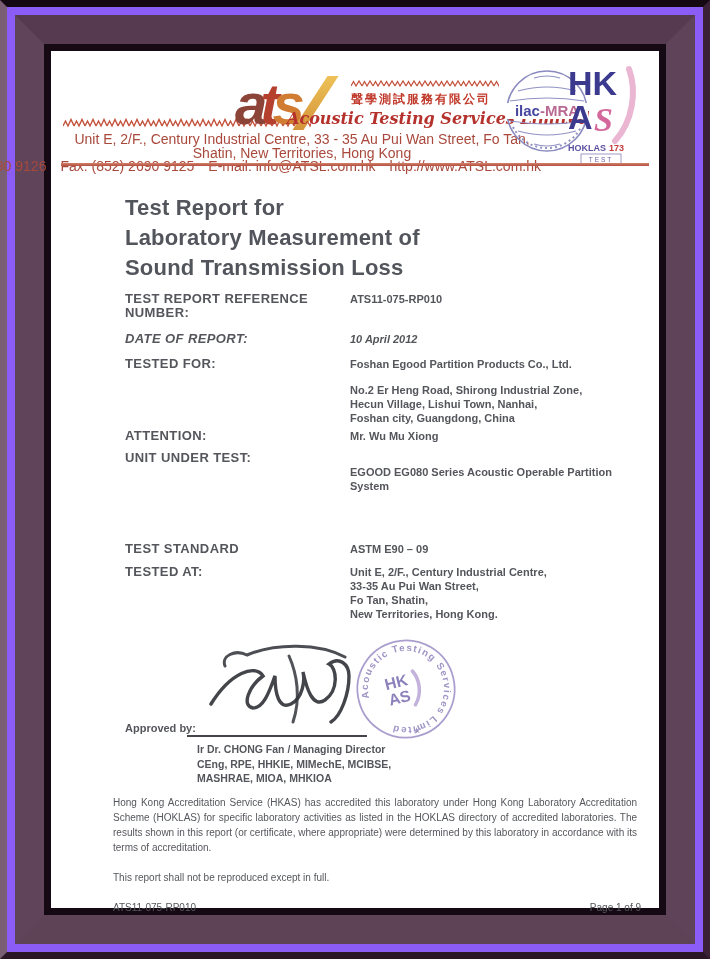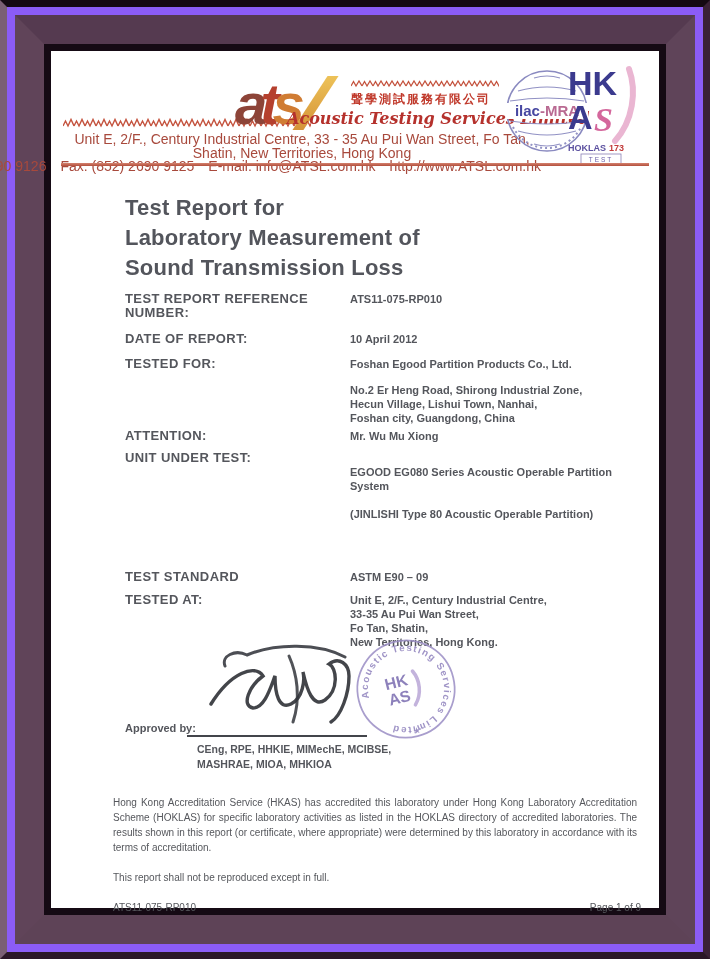--- a/index.html
+++ b/index.html
@@ -25,21 +25,21 @@
 
   
   .title{left:74px;top:142px;font-size:22px;font-weight:bold;color:#53555c;line-height:30px;letter-spacing:.2px;}
 
   
   .fields{left:74px;top:241px;right:36px;}
   .frow{display:flex;align-items:flex-start;}
   .f-label{width:225px;flex:none;font-weight:bold;font-size:13px;line-height:14px;letter-spacing:.4px;}
   .f-value{width:262px;font-weight:bold;font-size:11px;line-height:14px;white-space:pre-line;}
   .jpara{text-align:justify;white-space:normal;}
-  .mb12{margin-bottom:12px;} .mb11{margin-bottom:11px;} .mb8{margin-bottom:8px;}
+  .mb12{margin-bottom:12px;} .mb11{margin-bottom:11px;font-style:italic;} .mb8{margin-bottom:8px;}
   .mb4{margin-bottom:4px;} .mb35{margin-bottom:35px;} .mb9{margin-bottom:9px;}
 
   
   .approval{left:74px;top:585px;width:510px;height:165px;}
   .approved-label{left:0;top:86px;font-size:11px;font-weight:bold;}
   .sig-svg{left:66px;top:4px;}
   .sig-line{left:62px;top:99px;width:180px;border-bottom:2px solid #43454b;}
   .namesblock{left:72px;top:106px;font-size:10.5px;font-weight:bold;line-height:14.5px;white-space:nowrap;}
   .stamp{left:228px;top:0px;transform:rotate(-14deg);opacity:.85;}
 
@@ -144,21 +144,20 @@
 Foshan city, Guangdong, China</div>
         </div>
         <div class="frow mb8">
           <div class="f-label">ATTENTION:</div>
           <div class="f-value">Mr. Wu Mu Xiong</div>
         </div>
         <div class="frow mb35">
           <div class="f-label">UNIT UNDER TEST:</div>
           <div class="f-value">
             <div class="jpara">EGOOD EG080 Series Acoustic Operable Partition System</div>
-            <div class="jpara">(JINLISHI Type 80 Acoustic Operable Partition)</div>
           </div>
         </div>
         <div class="frow mb9">
           <div class="f-label">TEST STANDARD</div>
           <div class="f-value">ASTM E90 – 09</div>
         </div>
         <div class="frow">
           <div class="f-label">TESTED AT:</div>
           <div class="f-value">Unit E, 2/F., Century Industrial Centre,
 33-35 Au Pui Wan Street,
@@ -184,20 +183,21 @@
           </text>
           <text x="56" y="112" font-size="10" fill="#8f82bd">★</text>
           <text x="38" y="56" font-size="18" font-weight="900" fill="#7a6cb0" font-family="Liberation Sans, sans-serif">HK</text>
           <text x="38" y="74" font-size="18" font-weight="900" fill="#7a6cb0" font-family="Liberation Sans, sans-serif">AS</text>
           <path d="M72 42 C78 54 76 70 66 80" stroke="#b9a6d6" stroke-width="4" fill="none" stroke-linecap="round"></path>
         </svg>
 
         <div class="abs approved-label">Approved by:</div>
         <div class="abs sig-line"></div>
         <div class="abs namesblock">
+          <div>Ir Dr. CHONG Fan / Managing Director</div>
           <div>CEng, RPE, HHKIE, MIMechE, MCIBSE,</div>
           <div>MASHRAE, MIOA, MHKIOA</div>
         </div>
       </div>
 
       <div class="abs footer">
         <div class="acc-para">Hong Kong Accreditation Service (HKAS) has accredited this laboratory under Hong Kong Laboratory Accreditation Scheme (HOKLAS) for specific laboratory activities as listed in the HOKLAS directory of accredited laboratories. The results shown in this report (or certificate, where appropriate) were determined by this laboratory in accordance with its terms of accreditation.</div>
         <div class="note">This report shall not be reproduced except in full.</div>
         <div class="pagerow">
           <span>ATS11-075-RP010</span>

